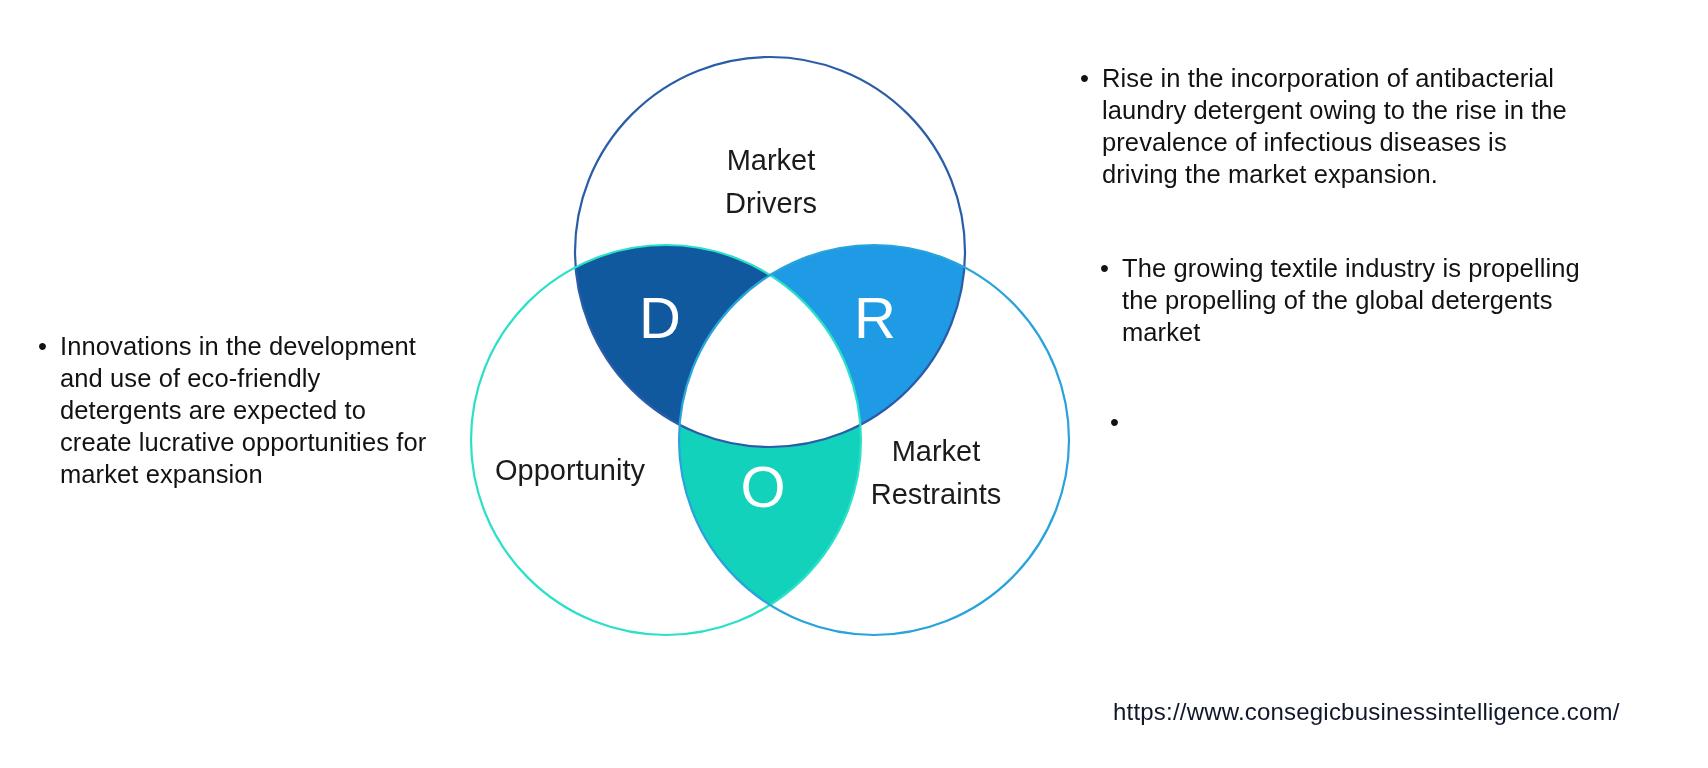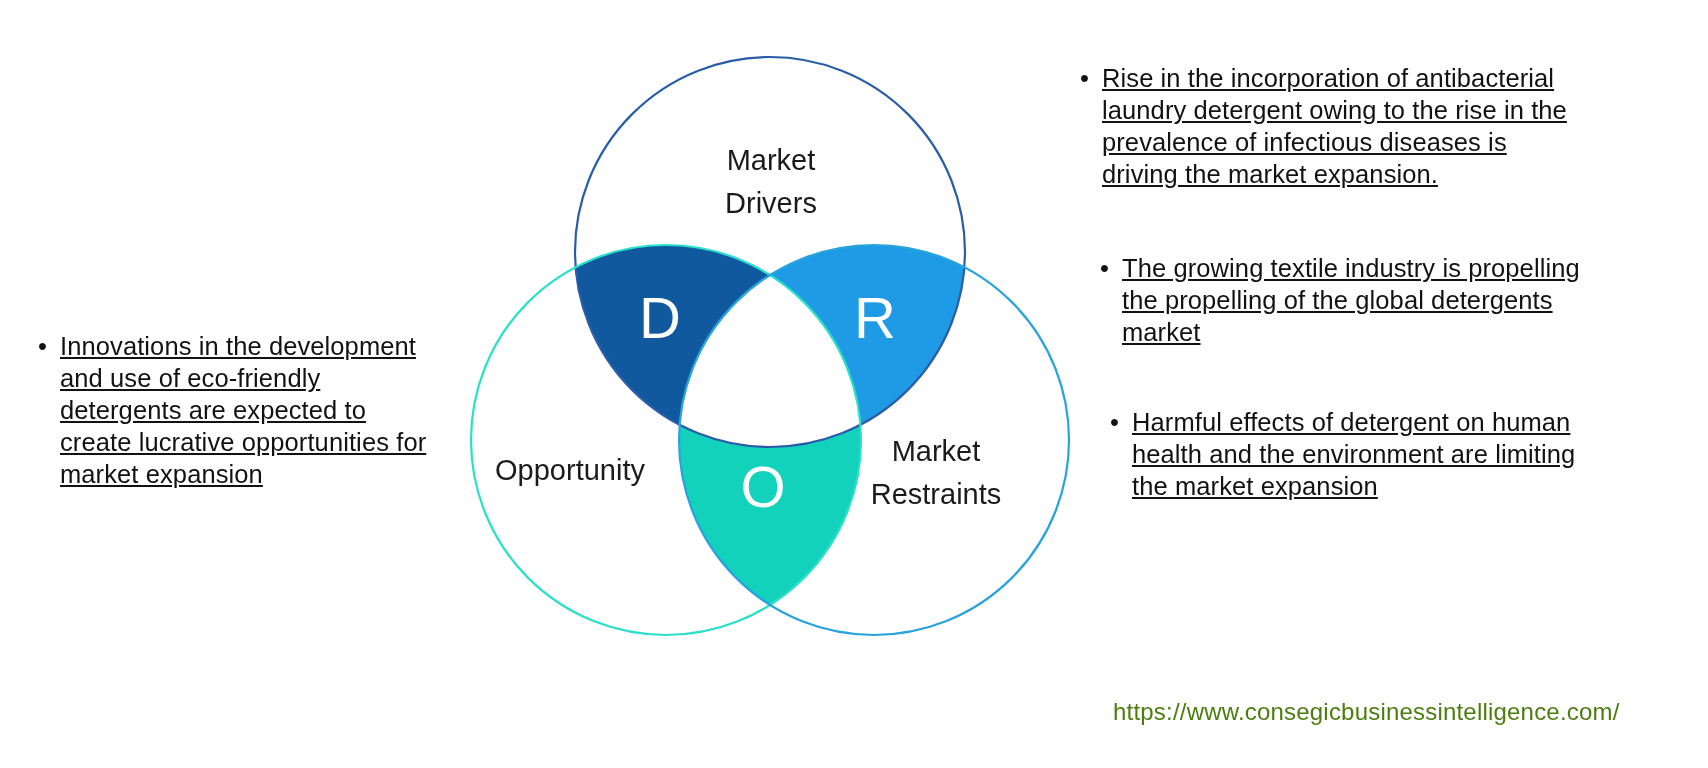--- a/index.html
+++ b/index.html
@@ -80,38 +80,37 @@
   .bullet-dot {
     flex: 0 0 auto;
     width: 22px;
     font-size: 25.5px;
     line-height: 32px;
     text-align: left;
     color: #121212;
   }
   .bullet-text {
     flex: 1 1 auto;
-    text-decoration: underline;
   }
 
   
   .gap-1 { margin-bottom: 62px; }
   .gap-2 { margin-bottom: 58px; }
 
   .indent-1 { padding-left: 20px; }
   .indent-2 { padding-left: 30px; }
 
   
   .source-url {
     position: absolute;
     left: 1113px;
     top: 697px;
     font-size: 24px;
     line-height: 30px;
-    color: #4d7c0f;
+    color: #0f172a;
     letter-spacing: 0.2px;
     white-space: nowrap;
   }
 </style>
 </head>
 <body>
 
 <div class="canvas">
 
   <div class="venn-wrap">
@@ -186,19 +185,18 @@
     <div class="bullet-item gap-1">
       <span class="bullet-dot">•</span>
       <span class="bullet-text">Rise in the incorporation of antibacterial laundry detergent owing to the rise in the prevalence of infectious diseases is driving the market expansion.</span>
     </div>
     <div class="bullet-item gap-2 indent-1">
       <span class="bullet-dot">•</span>
       <span class="bullet-text">The growing textile industry is propelling the propelling of the global detergents market</span>
     </div>
     <div class="bullet-item indent-2">
       <span class="bullet-dot">•</span>
-      <span class="bullet-text">Harmful effects of detergent on human health and the environment are limiting the market expansion</span>
     </div>
   </div>
 
   <div class="source-url">https://www.consegicbusinessintelligence.com/</div>
 
 </div>
 
 </body></html>

